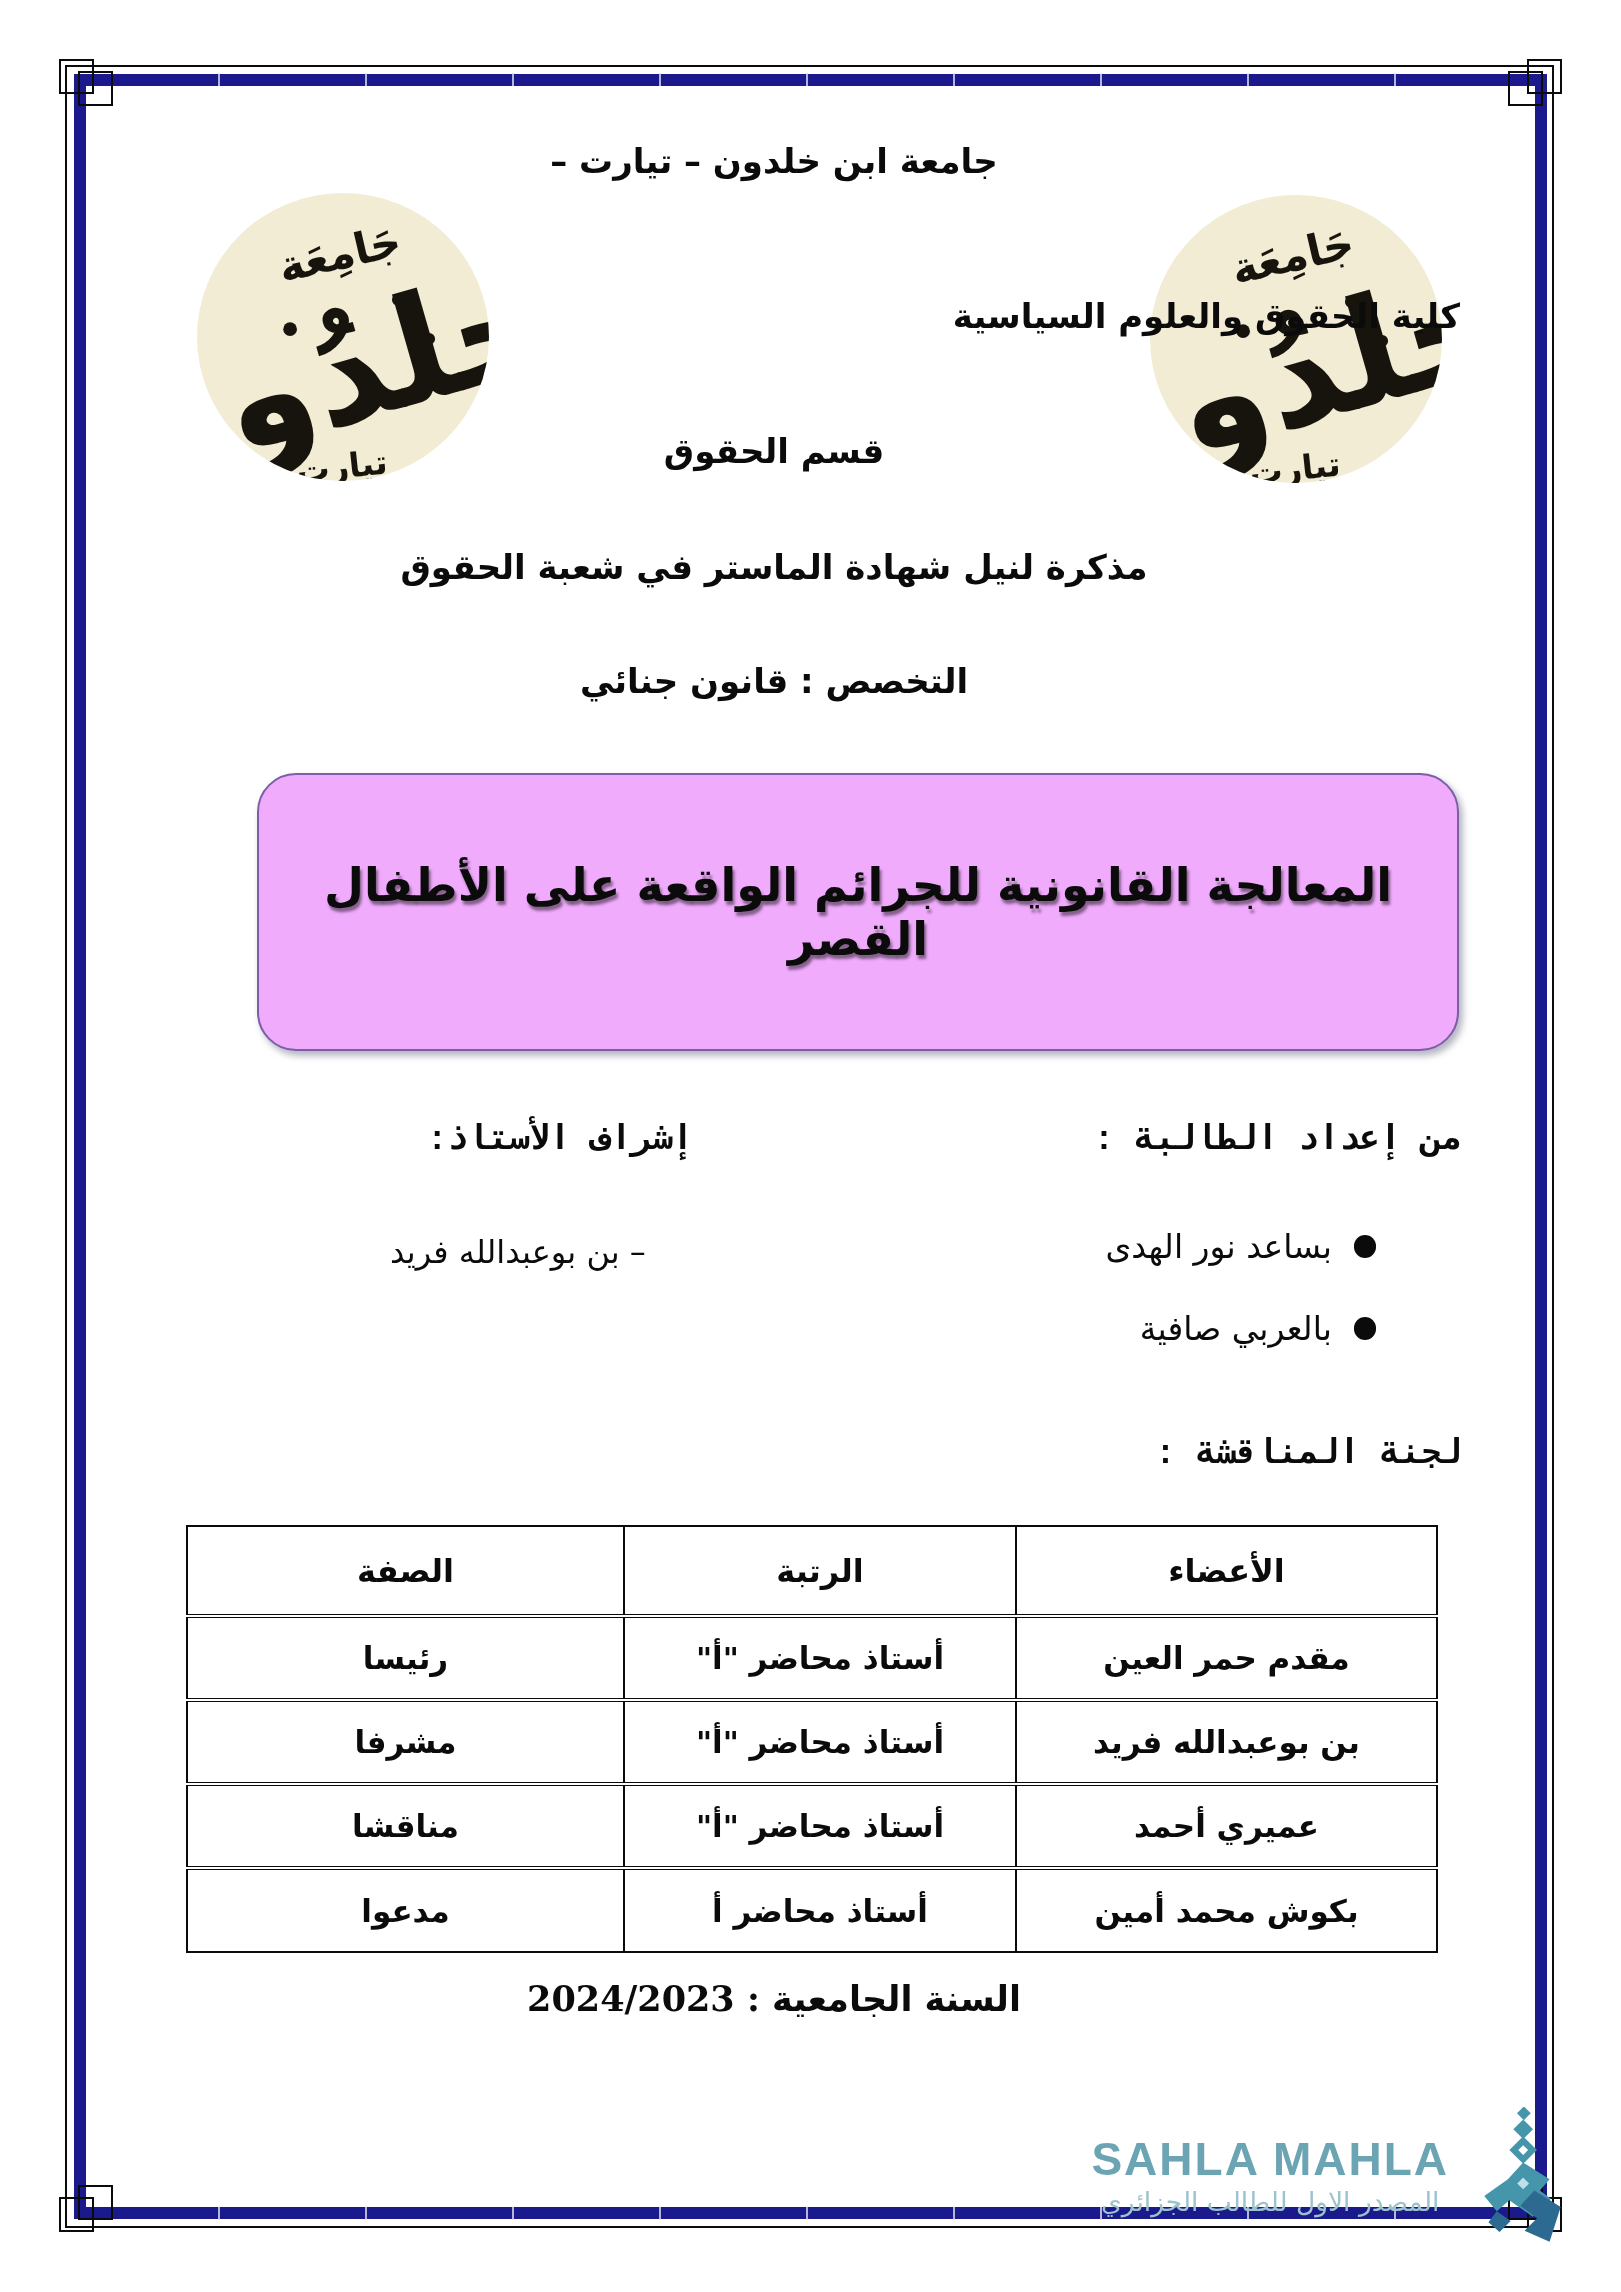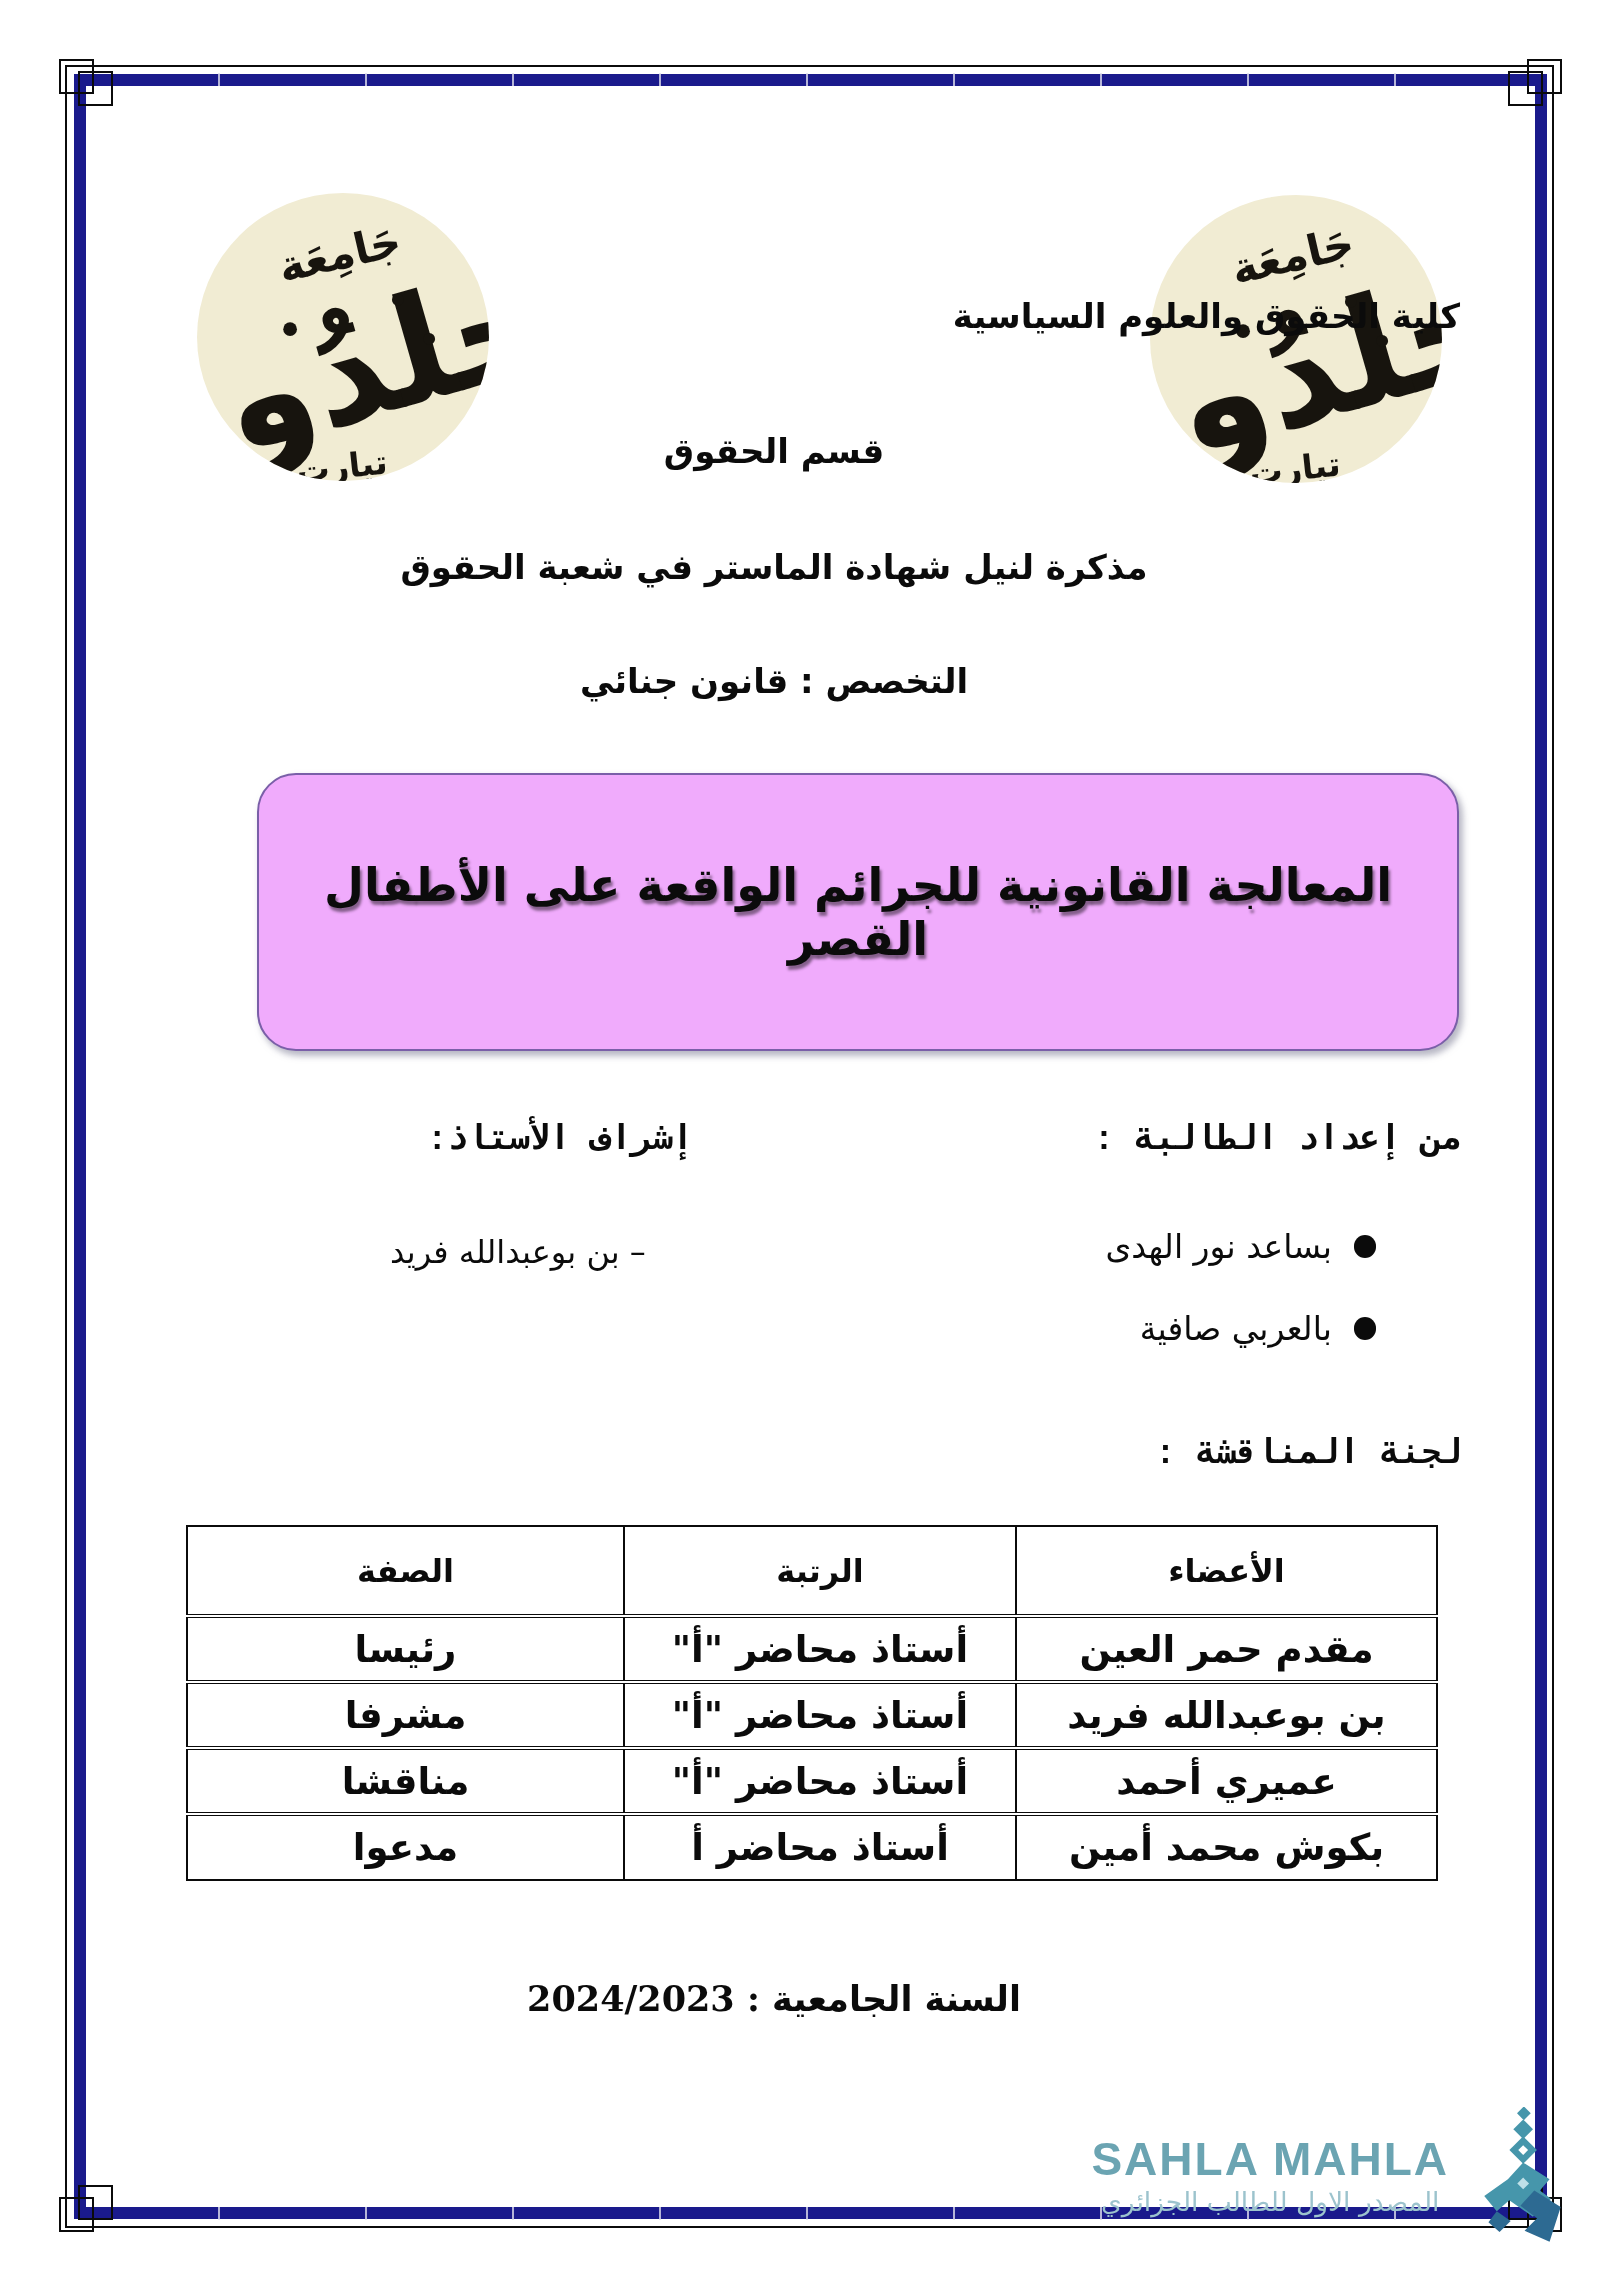--- a/index.html
+++ b/index.html
@@ -90,21 +90,21 @@
   }
   table.committee th, table.committee td {
     border-left:2px solid #0b0b0b; border-right:2px solid #0b0b0b;
     text-align:center; vertical-align:middle;
     font-weight:bold; color:#0b0b0b; direction:rtl;
   }
   table.committee tr { border-bottom:4.9px double #0b0b0b; }
   table.committee tr:first-child { border-top:2px solid #0b0b0b; }
   table.committee tr:last-child { border-bottom:2.9px solid #0b0b0b; }
   table.committee th { height:90px; font-size:32px; }
-  table.committee td { height:66px; font-size:37px;border-radius:10px; }
+  table.committee td { height:84px; font-size:31px;border-radius:10px; }
   .col-members { width:421px; } .col-rank { width:392px; } .col-role { width:437px; }
 
   
   .year-line {
     position:absolute; left:88px; width:1372px; top:1978px; text-align:center;
     direction:rtl; font-weight:bold; font-size:35px;
     font-family:"DejaVu Serif","DejaVu Sans",serif;
   }
 
   
@@ -165,20 +165,21 @@
     <g clip-path="url(#sealClipR)" fill="#17140e" font-family="'DejaVu Sans',sans-serif" font-weight="bold">
       <text x="150" y="78" font-size="44" text-anchor="middle" transform="rotate(-13 150 78)">جَامِعَة</text>
       <text x="148" y="238" font-size="150" text-anchor="middle" transform="rotate(-16 148 238)">خلدُون</text>
       <text x="150" y="292" font-size="34" text-anchor="middle" transform="rotate(-6 150 292)">تيارت</text>
       <circle cx="96" cy="140" r="7"></circle>
         <circle cx="206" cy="110" r="6"></circle>
         <circle cx="238" cy="150" r="6"></circle>
     </g>
   </svg>
 
+  <div class="hline l1">جامعة ابن خلدون – تيارت –</div>
   <div class="hline l2">كلية الحقوق والعلوم السياسية</div>
   <div class="hline l3">قسم الحقوق</div>
   <div class="hline l4">مذكرة لنيل شهادة الماستر في شعبة الحقوق</div>
   <div class="hline l5">التخصص : قانون جنائي</div>
 
   <div class="title-box">
     <div class="title">المعالجة القانونية للجرائم الواقعة على الأطفال القصر</div>
   </div>
 
   <div class="label-ar prepared-label">من إعداد الطالبة :</div>

